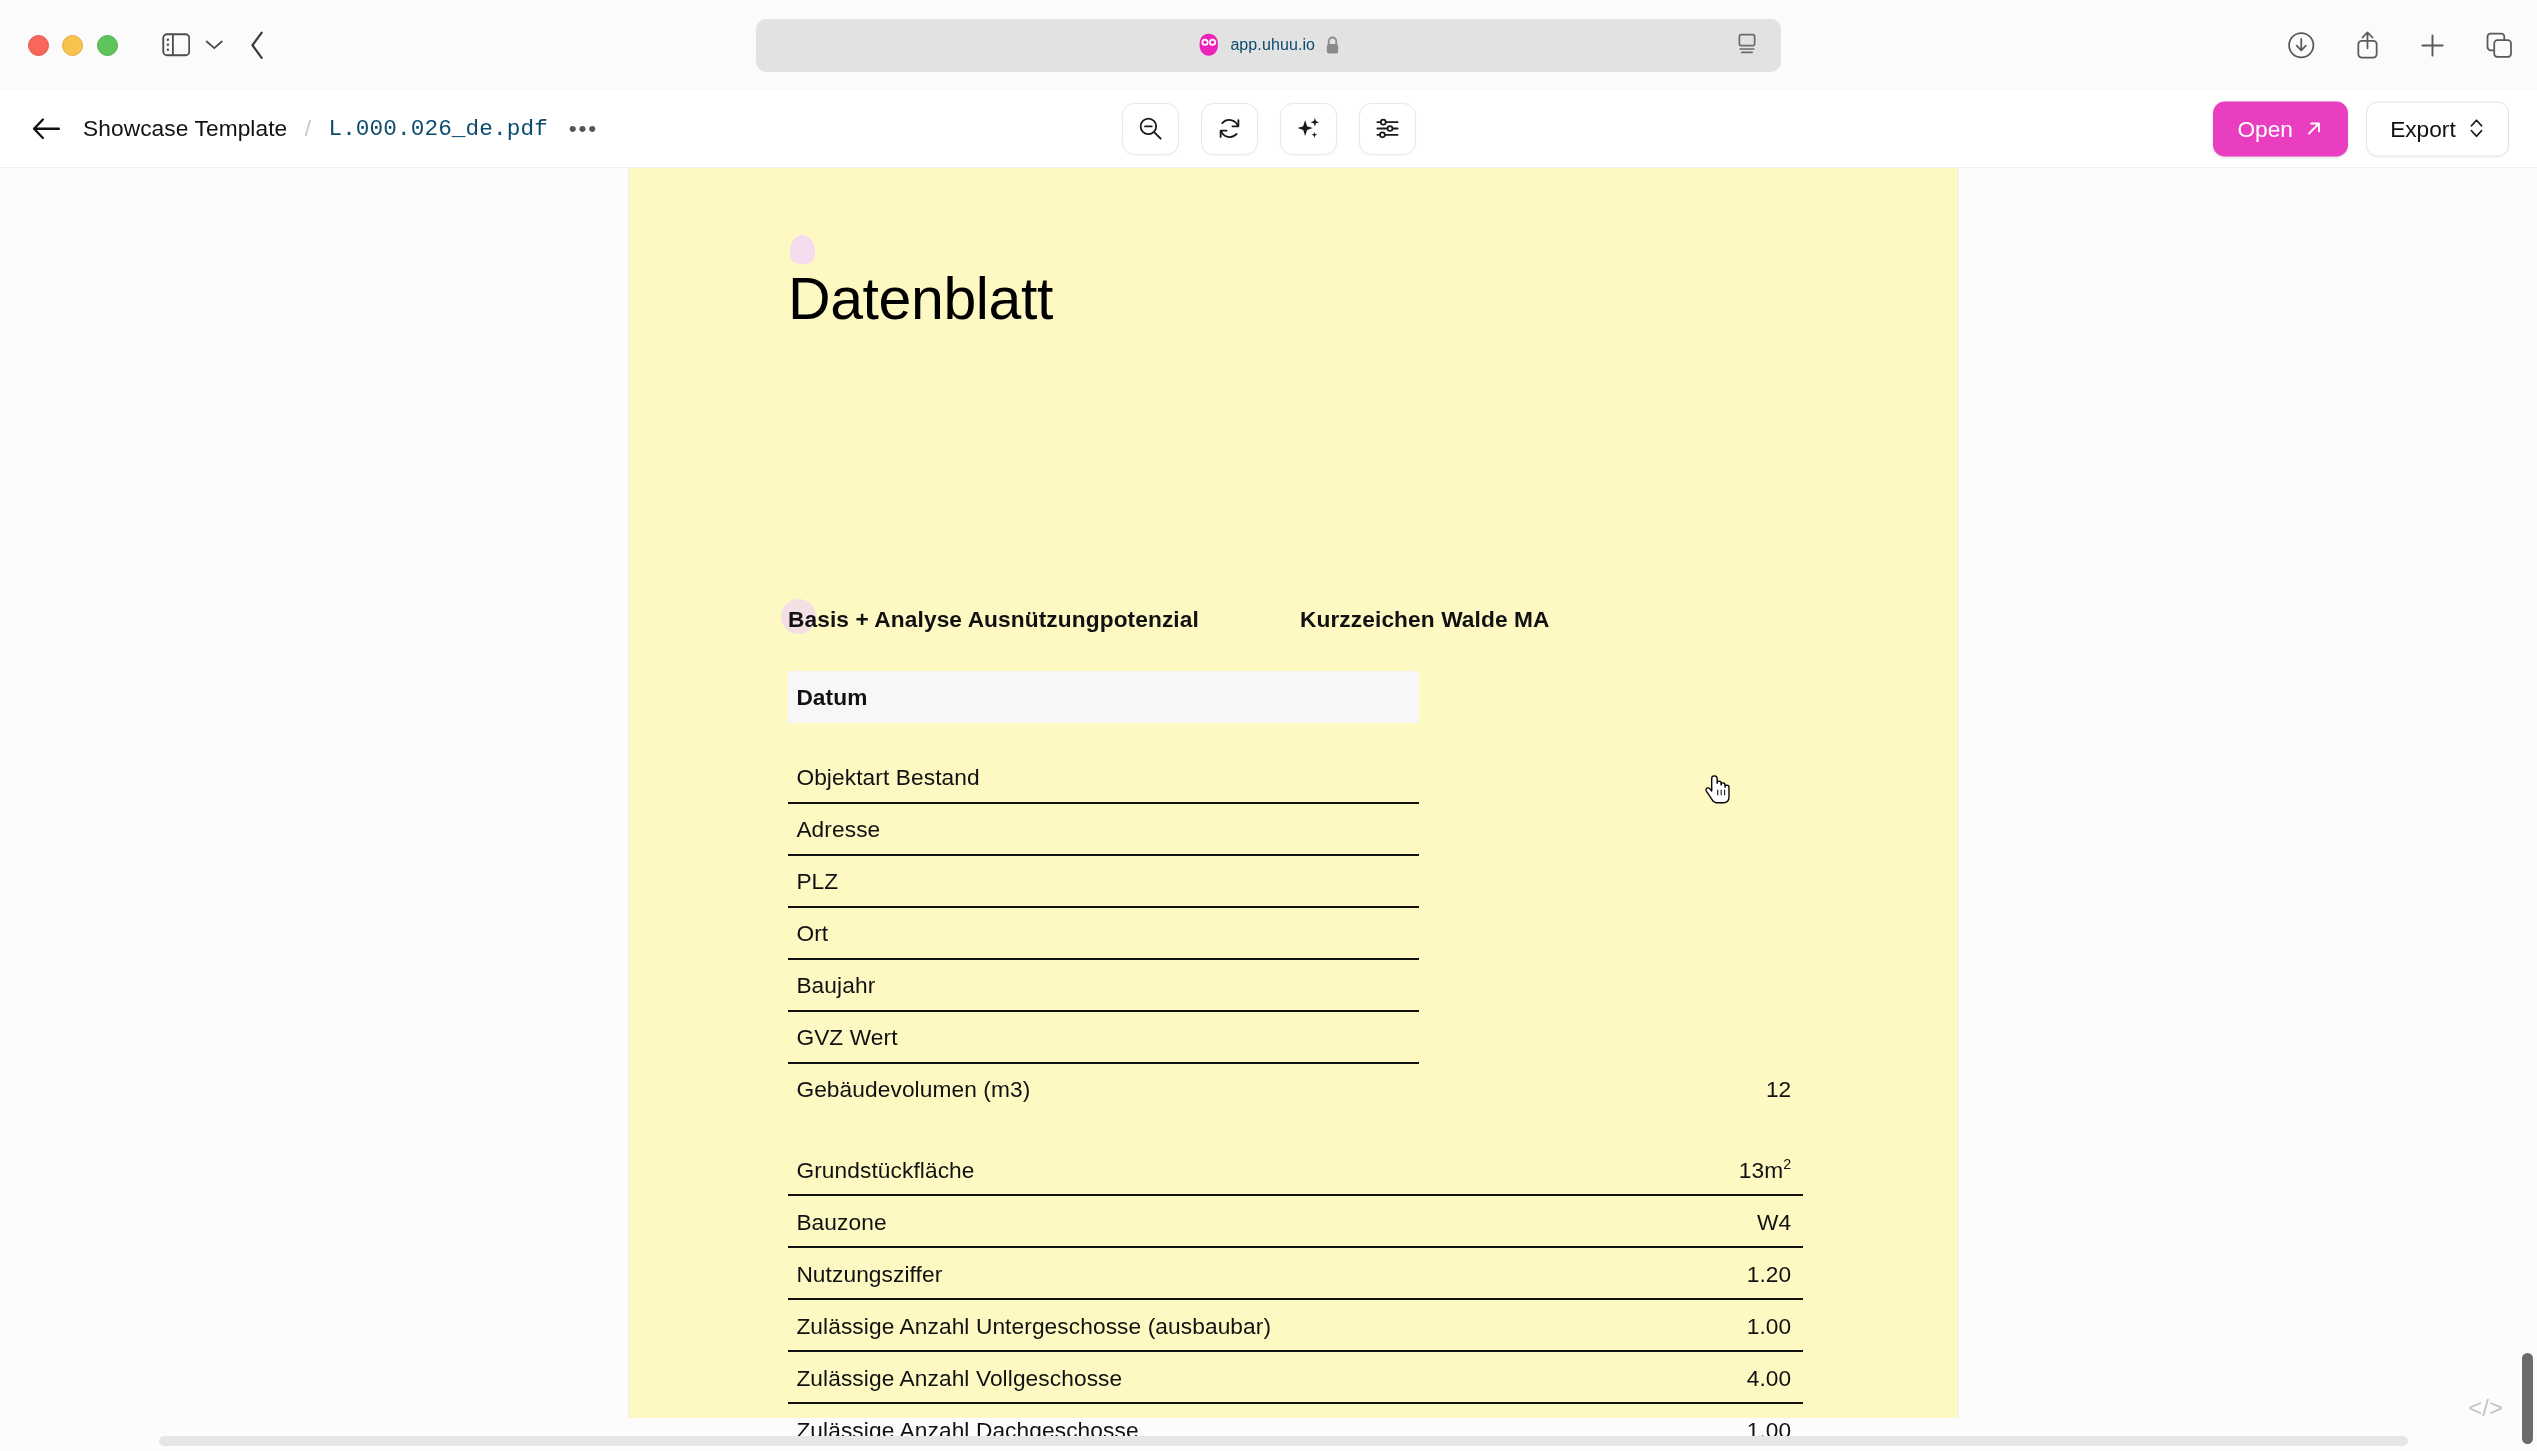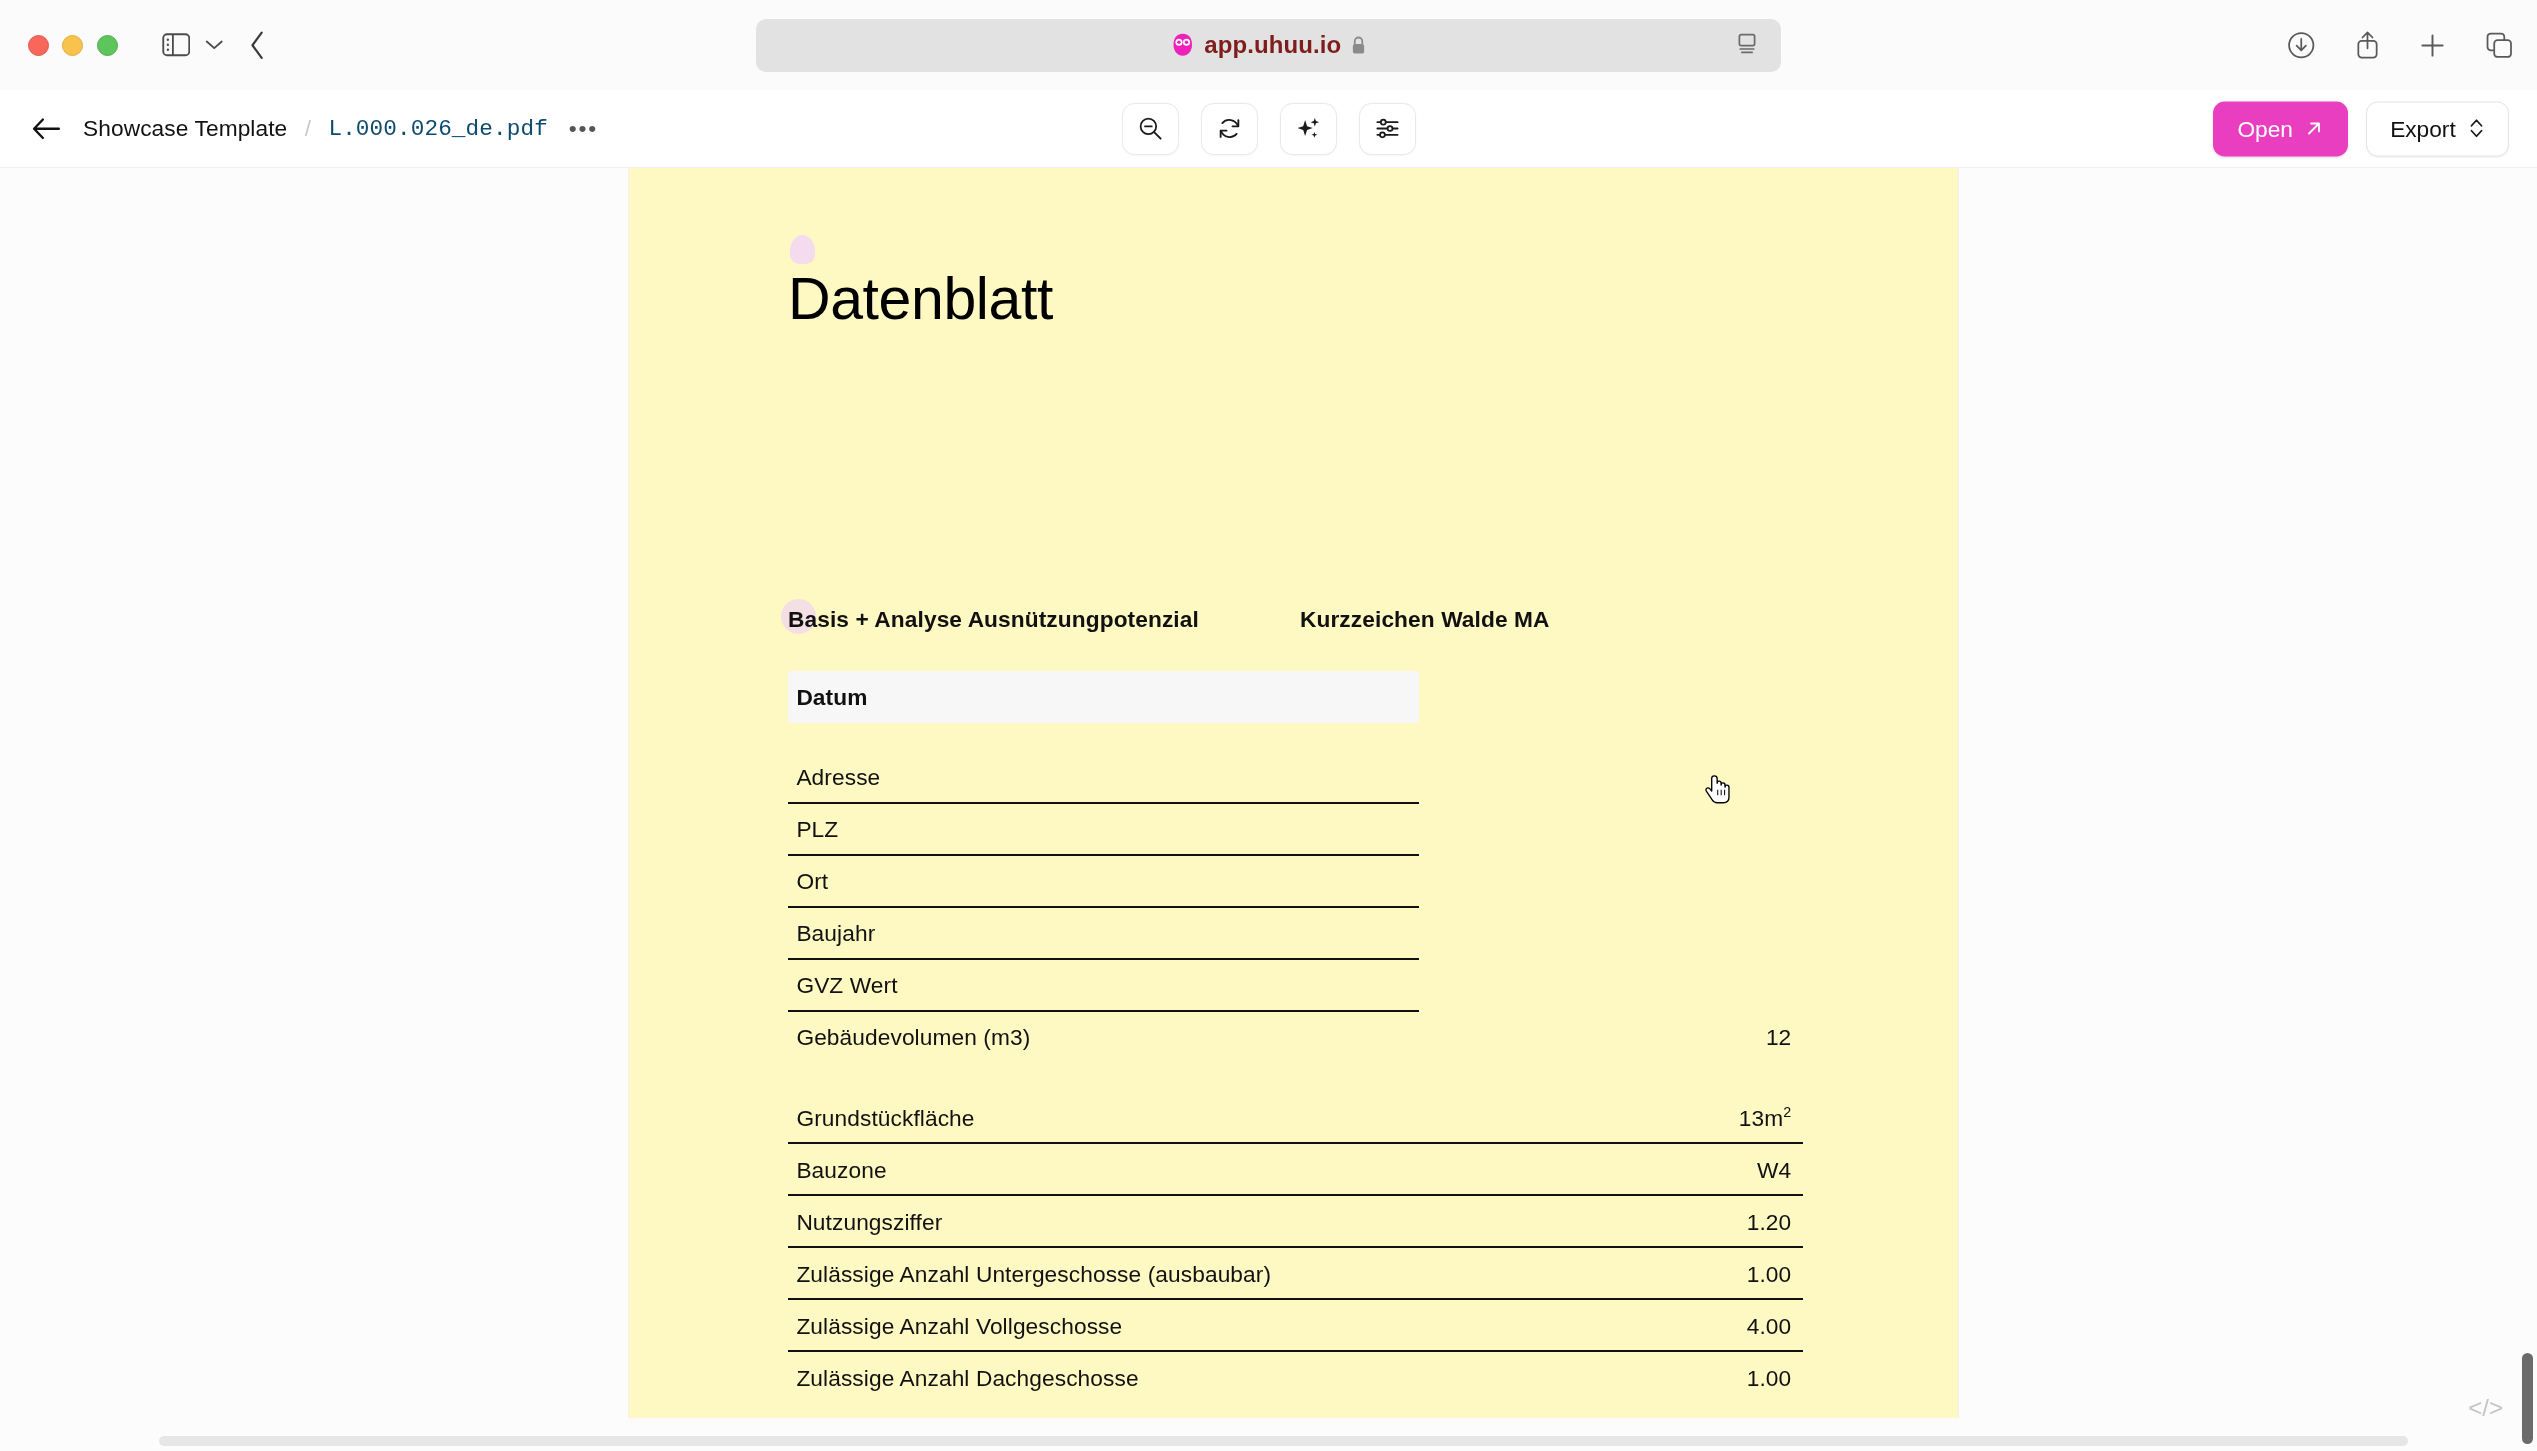--- a/index.html
+++ b/index.html
@@ -53,23 +53,22 @@
     border-radius: 10px;
     display: flex; align-items: center; justify-content: center;
     position: relative;
   }
   .url-center { display: flex; align-items: center; gap: 10px; }
   .favicon {
     width: 23.5px; height: 23.5px;
     display: block;
   }
   .url-text {
-    font-size: 24px; color: #7f1d1d;
+    font-size: 16px; color: #0c4a6e;
     letter-spacing: 0.1px;
-    font-weight: bold;
   }
   .lock-icon { width: 15px; height: 20px; display:block; }
   .reader-icon {
     position: absolute; right: 22.7px; top: 50%;
     transform: translateY(-50%);
   }
 
   .chrome-right {
     position: absolute; right: 25px; top: 50%;
     transform: translateY(-50%);
@@ -462,20 +461,24 @@
         <div class="table">
 
           <div class="trow head">
             <span class="label">Datum</span>
             <span class="value"></span>
           </div>
 
           <div class="spacer-row"></div>
 
           <div class="trow narrow">
+            <span class="label">Objektart Bestand</span>
+            <span class="value"></span>
+          </div>
+          <div class="trow narrow">
             <span class="label">Adresse</span>
             <span class="value"></span>
           </div>
           <div class="trow narrow">
             <span class="label">PLZ</span>
             <span class="value"></span>
           </div>
           <div class="trow narrow">
             <span class="label">Ort</span>
             <span class="value"></span>

